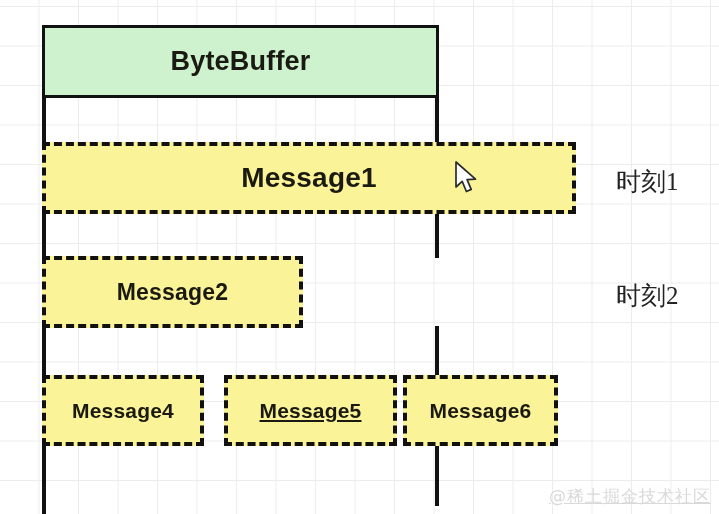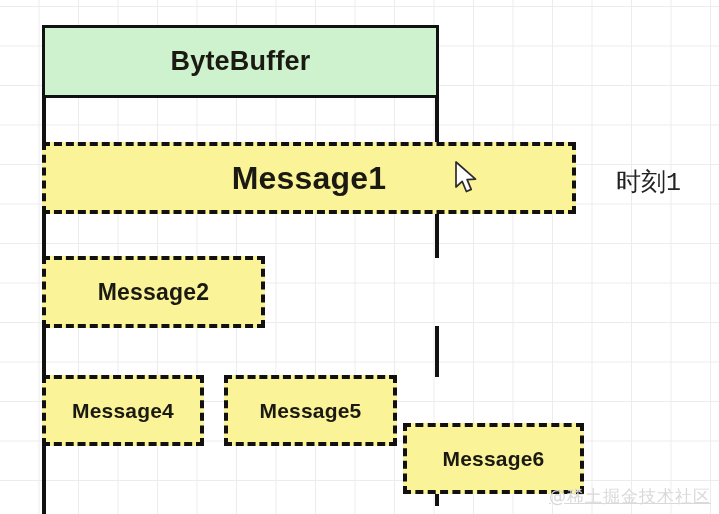--- a/index.html
+++ b/index.html
@@ -47,32 +47,32 @@
     border: 4px dashed #111111;
     background: #fbf398;
   }
   .box-label {
     font-weight: bold;
     letter-spacing: 0.2px;
     line-height: 1;
     white-space: nowrap;
   }
   .lbl-xl { font-size: 27px; }
-  .lbl-lg { font-size: 32px; }
+  .lbl-lg { font-size: 28px; }
   .lbl-md { font-size: 23px; }
   .lbl-sm { font-size: 21px; }
 
   
   .time-label {
     position: absolute;
     font-size: 25px;
     font-weight: normal;
     color: #222222;
     white-space: nowrap;
-    font-family: Liberation Mono, monospace;
+    font-family: Liberation Serif, serif;
   }
 
   
   .watermark {
     position: absolute;
     right: 8px;
     bottom: 6px;
     font-size: 17px;
     color: #d9d9d9;
     letter-spacing: 1px;
@@ -102,31 +102,32 @@
 
   <div class="box box-solid" style="left:42px; top:25px; width:397px; height:73px;">
     <span class="box-label lbl-xl">ByteBuffer</span>
   </div>
 
   <div class="box box-dashed" style="left:42px; top:142px; width:534px; height:72px;">
     <span class="box-label lbl-lg">Message1</span>
   </div>
   <div class="time-label" style="left:616px; top:165px;">时刻1</div>
 
-  <div class="box box-dashed" style="left:42px; top:256px; width:223px; height:72px;">
+  <div class="box box-dashed" style="left:42px; top:256px; width:261px; height:72px;">
     <span class="box-label lbl-md">Message2</span>
   </div>
+  <div class="time-label" style="left:616px; top:279px;">时刻2</div>
 
   <div class="box box-dashed" style="left:42px; top:375px; width:162px; height:71px;">
     <span class="box-label lbl-sm">Message4</span>
   </div>
-  <div class="box box-dashed" style="left:224px; top:375px; width:173px; height:71px;">
+  <div class="box box-dashed" style="left:224px; top:375px; width:173px; height:71px;text-decoration:underline;">
     <span class="box-label lbl-sm">Message5</span>
   </div>
-  <div class="box box-dashed" style="left:403px; top:375px; width:181px; height:71px;margin-top:48px;">
+  <div class="box box-dashed" style="left:403px; top:375px; width:155px; height:71px;">
     <span class="box-label lbl-sm">Message6</span>
   </div>
 
   <div class="cursor" style="left:454px; top:161px;">
     <svg width="26" height="34" viewBox="0 0 26 34">
       <path d="M2,1 L2,26 L8.2,20.4 L12.4,30.5 L17.2,28.4 L13.1,18.6 L21.5,18.2 Z" fill="#ffffff" stroke="#2b2b2b" stroke-width="1.7" stroke-linejoin="round"></path>
     </svg>
   </div>
 
   <div class="watermark">@稀土掘金技术社区</div>

